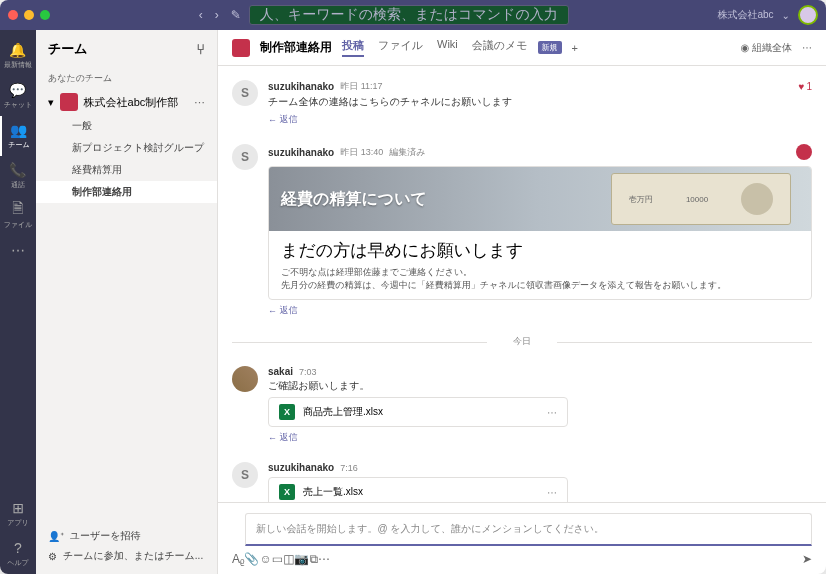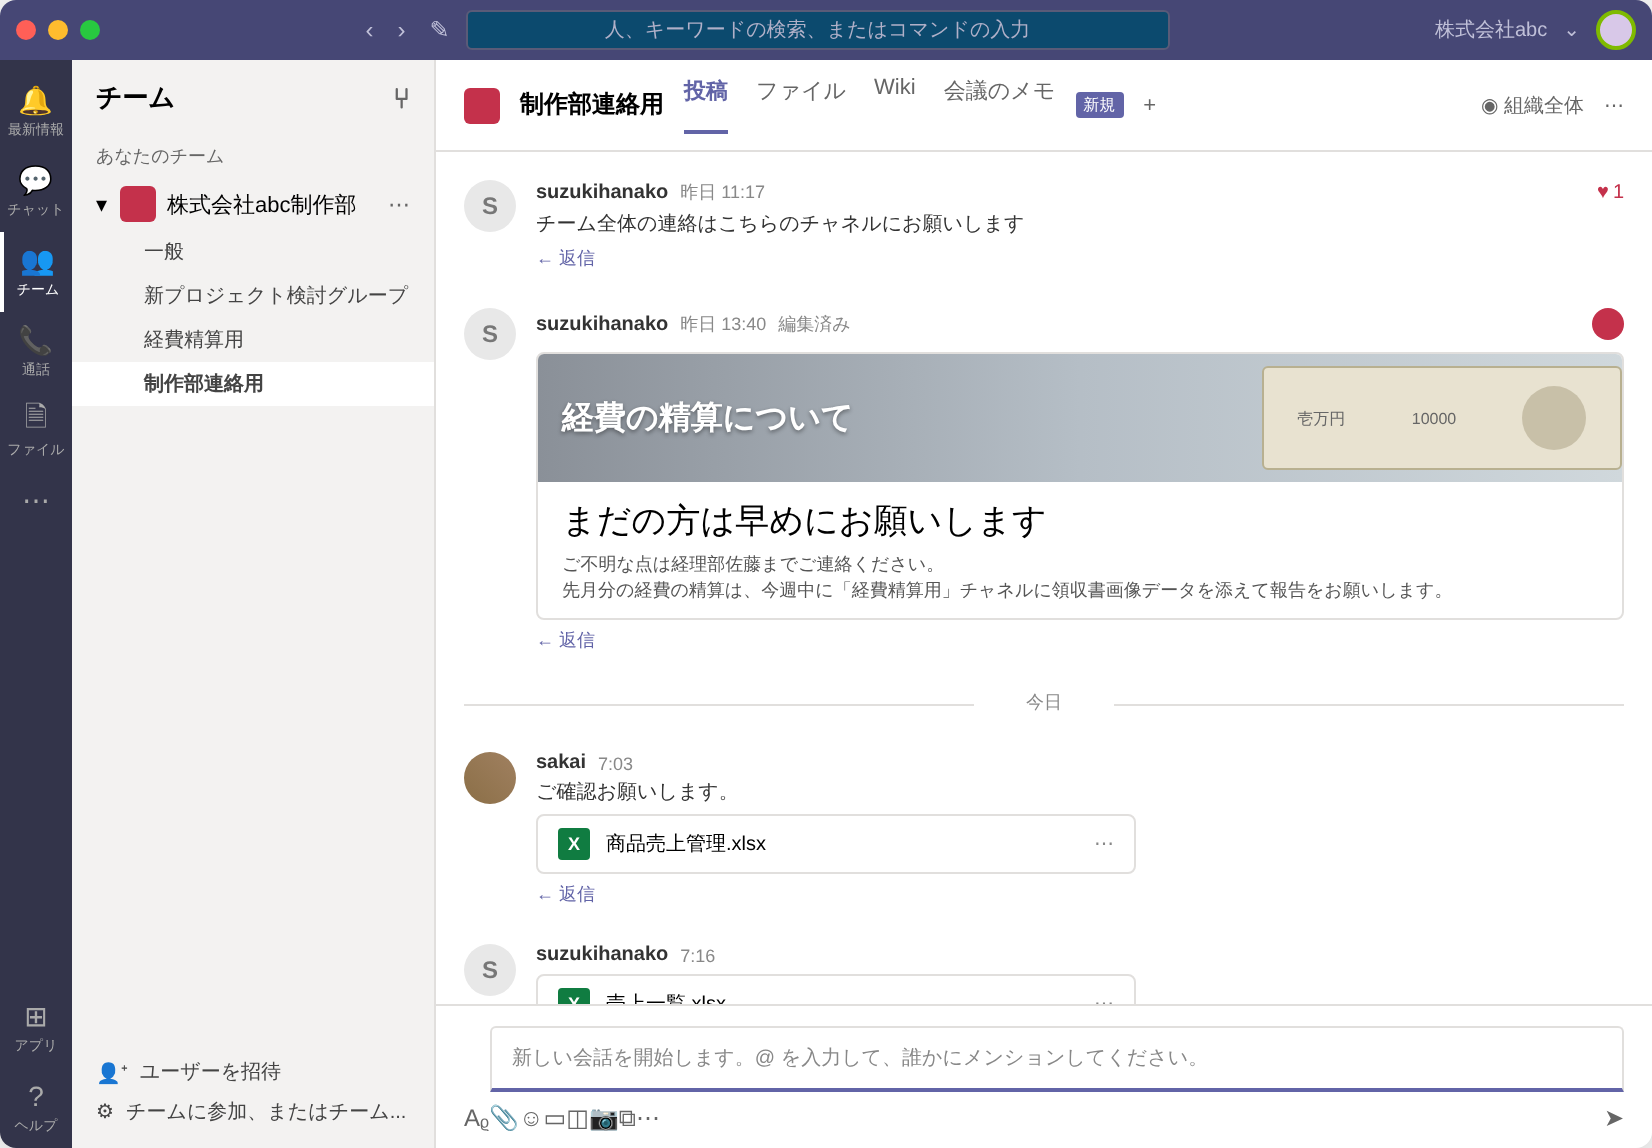--- a/index.html
+++ b/index.html
@@ -4,21 +4,21 @@
 <style>
 * { margin: 0; padding: 0; box-sizing: border-box; font-family: 'Segoe UI', 'Hiragino Sans', sans-serif; }
 body { background: #f5f5f5; width: 826px; height: 574px; overflow: hidden; }
 .window { width: 826px; height: 574px; background: #fff; border-radius: 8px; box-shadow: 0 4px 20px rgba(0,0,0,0.15); display: flex; flex-direction: column; overflow: hidden; }
 .titlebar { height: 30px; background: #464775; display: flex; align-items: center; padding: 0 8px; }
 .traffic { display: flex; gap: 6px; }
 .traffic span { width: 10px; height: 10px; border-radius: 50%; display: block; }
 .t-red { background: #ff5f57; } .t-yel { background: #febc2e; } .t-grn { background: #28c840; }
 .tb-ctr { flex: 1; display: flex; align-items: center; justify-content: center; gap: 8px; }
 .tb-icons { display: flex; gap: 12px; color: #c0c0d8; font-size: 12px; }
-.search { background: #0c4a6e; border: 1px solid #5a5b78; border-radius: 3px; width: 352px; height: 20px; color: #b0b0c8; font-size: 10px; display: flex; align-items: center; justify-content: center; }
+.search { background: #14532d; border: 1px solid #5a5b78; border-radius: 3px; width: 320px; height: 20px; color: #b0b0c8; font-size: 14px; display: flex; align-items: center; justify-content: center; }
 .tb-right { display: flex; align-items: center; gap: 8px; color: #c0c0d8; font-size: 10px; }
 .avatar-top { width: 20px; height: 20px; border-radius: 50%; background: #d8c8e8; border: 2px solid #7fba00; }
 .body { flex: 1; display: flex; min-height: 0; }
 .rail { width: 36px; background: #33344a; display: flex; flex-direction: column; align-items: center; padding-top: 6px; color: #aaa; font-size: 7px; }
 .rail-item { display: flex; flex-direction: column; align-items: center; gap: 2px; padding: 6px 0; width: 100%; cursor: pointer; }
 .rail-item.active { border-left: 2px solid #fff; color: #fff; }
 .rail-ico { width: 16px; height: 16px; display: flex; align-items: center; justify-content: center; font-size: 14px; }
 .rail-spacer { flex: 1; }
 .sidebar { width: 182px; background: #f3f2f1; display: flex; flex-direction: column; border-right: 1px solid #e1dfdd; }
 .sb-head { display: flex; align-items: center; justify-content: space-between; padding: 10px 12px; font-size: 13px; font-weight: 700; }
@@ -30,41 +30,41 @@
 .chan { padding: 4px 8px 4px 36px; font-size: 10px; color: #444; cursor: pointer; }
 .chan.active { background: #fff; font-weight: 600; }
 .sb-bottom { margin-top: auto; padding: 8px 12px; font-size: 10px; color: #444; }
 .sb-bottom div { padding: 3px 0; display: flex; align-items: center; gap: 6px; cursor: pointer; }
 .main { flex: 1; display: flex; flex-direction: column; min-width: 0; }
 .chanhead { display: flex; align-items: center; gap: 10px; padding: 8px 14px; border-bottom: 1px solid #e1dfdd; font-size: 11px; }
 .ch-tile { width: 18px; height: 18px; background: #c4314b; border-radius: 3px; }
 .ch-name { font-weight: 700; font-size: 12px; }
 .ch-tabs { display: flex; gap: 14px; }
 .ch-tab { color: #666; cursor: pointer; }
-.ch-tab.active { color: #6264a7; font-weight: 600; border-bottom: 2px solid #6264a7; padding-bottom: 12px; }
+.ch-tab.active { color: #6264a7; font-weight: 600; border-bottom: 2px solid #6264a7; padding-bottom: 2px; }
 .ch-badge { background: #6264a7; color: #fff; font-size: 8px; padding: 1px 4px; border-radius: 2px; }
 .ch-plus { color: #666; cursor: pointer; }
 .ch-space { flex: 1; }
 .ch-right { display: flex; align-items: center; gap: 10px; color: #666; font-size: 10px; }
 .msgs { flex: 1; overflow-y: auto; padding: 8px 14px; display: flex; flex-direction: column; gap: 6px; }
 .msg { display: flex; gap: 10px; padding: 6px 0; }
 .msg-av { width: 26px; height: 26px; border-radius: 50%; background: #e8e8e8; color: #777; display: flex; align-items: center; justify-content: center; font-size: 12px; font-weight: 600; flex-shrink: 0; }
 .msg-av.img { background: linear-gradient(45deg, #8b6f47, #a08060); }
 .msg-body { flex: 1; }
 .msg-meta { font-size: 10px; display: flex; align-items: center; gap: 6px; }
 .msg-name { font-weight: 700; color: #333; }
 .msg-time { color: #888; font-size: 9px; }
 .msg-text { font-size: 10px; color: #333; margin-top: 2px; }
 .msg-react { font-size: 10px; color: #c4314b; display: flex; align-items: center; gap: 2px; }
 .reply { font-size: 9px; color: #6264a7; margin-top: 4px; cursor: pointer; }
 .big-red-dot { width: 16px; height: 16px; background: #c4314b; border-radius: 50%; }
 .card { border: 1px solid #e1dfdd; border-radius: 4px; margin-top: 6px; overflow: hidden; }
 .card-hero { height: 64px; background: linear-gradient(90deg, #8a9098 0%, #b5bec6 50%, #d0d8dc 100%); position: relative; display: flex; align-items: center; padding-left: 12px; }
 .card-hero-title { color: #fff; font-size: 16px; font-weight: 700; text-shadow: 0 1px 2px rgba(0,0,0,0.4); }
-.banknote { position: absolute; right: 0; top: 6px; width: 180px; height: 52px; background: #e8e2d0; border: 1px solid #b8b090; border-radius: 3px; display: flex; align-items: center; justify-content: space-around; font-size: 8px; color: #666; }
+.banknote { position: absolute; right: 20px; top: 6px; width: 180px; height: 52px; background: #e8e2d0; border: 1px solid #b8b090; border-radius: 3px; display: flex; align-items: center; justify-content: space-around; font-size: 8px; color: #666; }
 .banknote .portrait { width: 32px; height: 32px; background: #c8c0a8; border-radius: 50%; }
 .card-body { padding: 8px 12px; }
 .card-title { font-size: 17px; font-weight: 400; margin-bottom: 4px; }
 .card-desc { font-size: 9px; color: #555; line-height: 1.4; }
 .daysep { text-align: center; font-size: 9px; color: #888; position: relative; margin: 6px 0; }
 .daysep::before, .daysep::after { content: ''; position: absolute; top: 50%; width: 44%; height: 1px; background: #e1dfdd; }
 .daysep::before { left: 0; } .daysep::after { right: 0; }
 .file { border: 1px solid #e1dfdd; border-radius: 4px; padding: 6px 10px; margin-top: 4px; display: flex; align-items: center; gap: 8px; font-size: 10px; max-width: 300px; }
 .file-ico { width: 16px; height: 16px; background: #107c41; border-radius: 2px; position: relative; }
 .file-ico::after { content: 'X'; color: #fff; font-size: 9px; font-weight: 700; position: absolute; top: 50%; left: 50%; transform: translate(-50%,-50%); }

